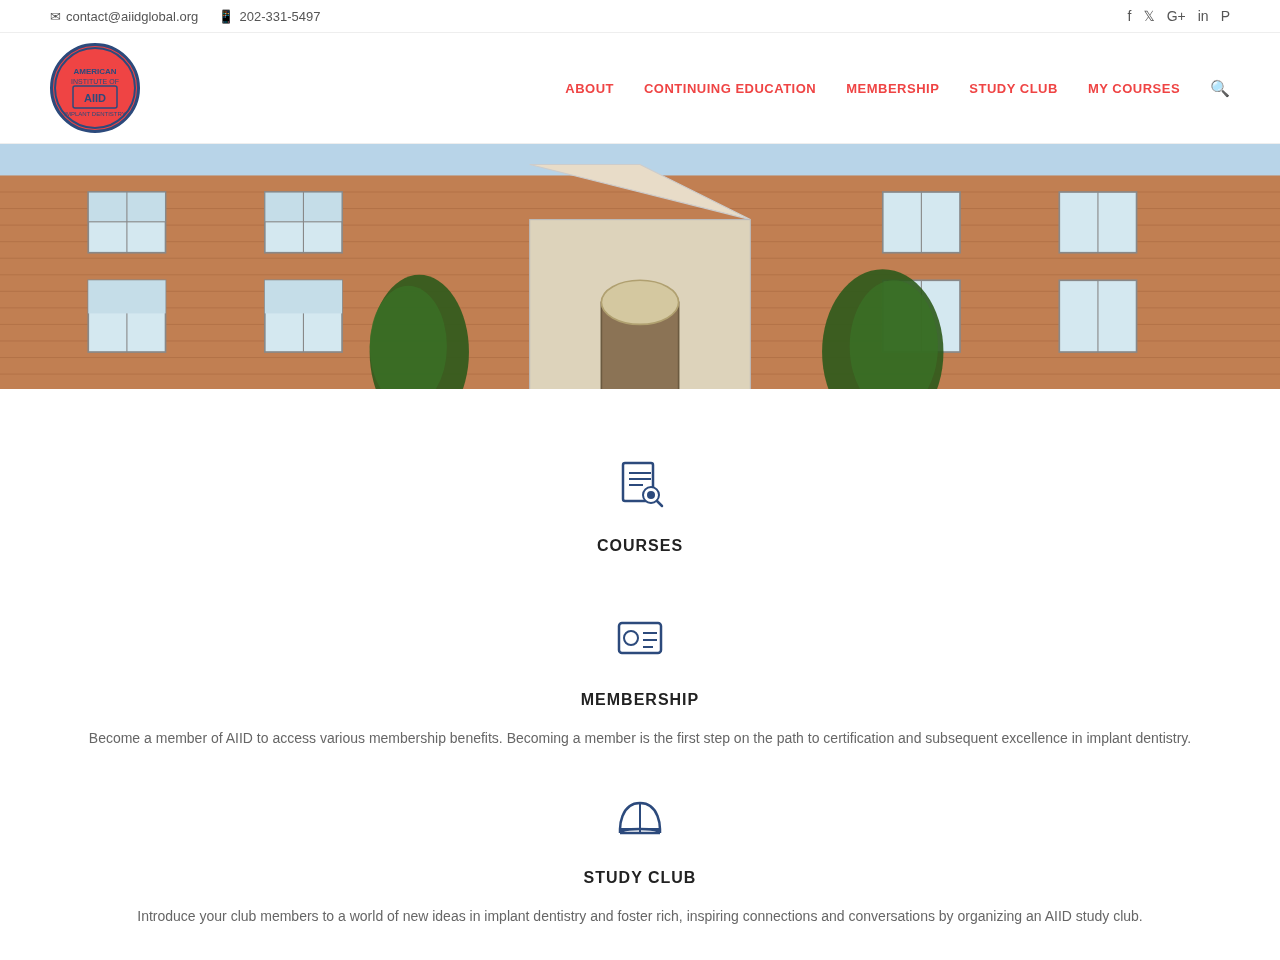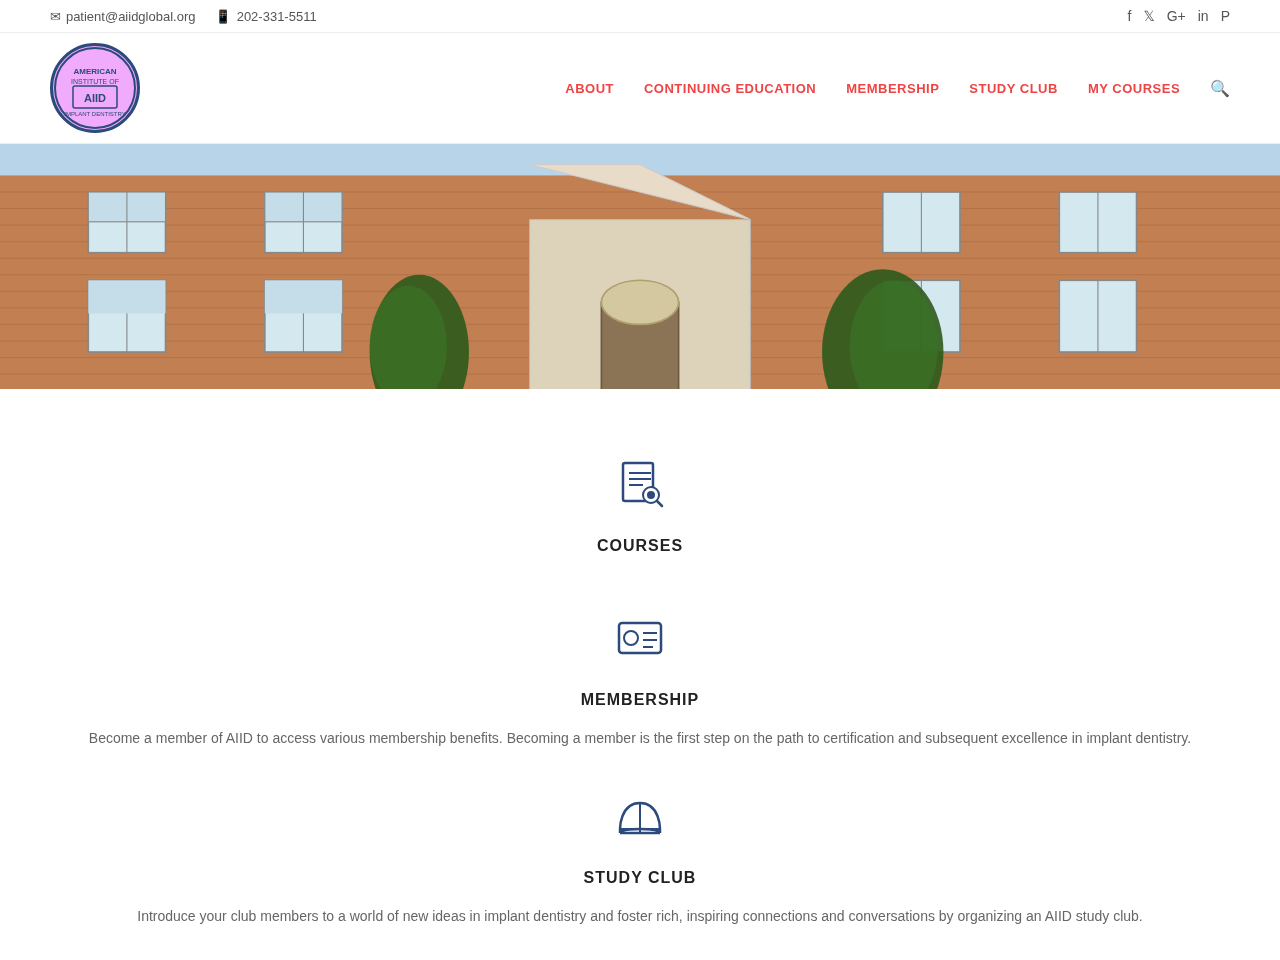--- a/index.html
+++ b/index.html
@@ -52,21 +52,21 @@
     }
     .logo-circle {
       width: 90px;
       height: 90px;
       border-radius: 50%;
       border: 3px solid #2c4a7c;
       display: flex;
       align-items: center;
       justify-content: center;
       overflow: hidden;
-      background: #f0abfc;
+      background: #ef4444;
     }
     .logo-svg {
       width: 84px;
       height: 84px;
     }
     .main-nav {
       display: flex;
       align-items: center;
       gap: 30px;
     }
@@ -191,25 +191,25 @@
       text-decoration: none;
     }
   </style>
 </head>
 <body>
 
 <div class="top-bar">
   <div class="top-bar-left">
     <div class="top-bar-contact">
       <span>✉</span>
-      <span>patient@aiidglobal.org</span>
+      <span>contact@aiidglobal.org</span>
     </div>
     <div class="top-bar-contact">
       <span>📱</span>
-      <span>202-331-5511</span>
+      <span>202-331-5497</span>
     </div>
   </div>
   <div class="top-bar-social">
     <span class="social-icon">f</span>
     <span class="social-icon">𝕏</span>
     <span class="social-icon">G+</span>
     <span class="social-icon">in</span>
     <span class="social-icon">P</span>
   </div>
 </div>

